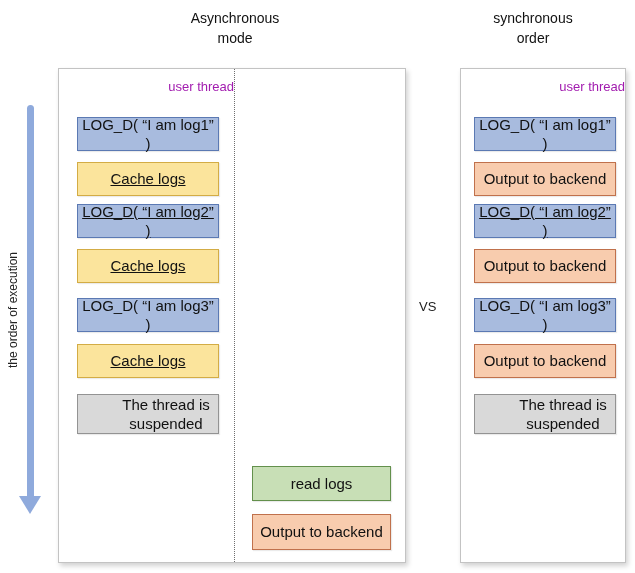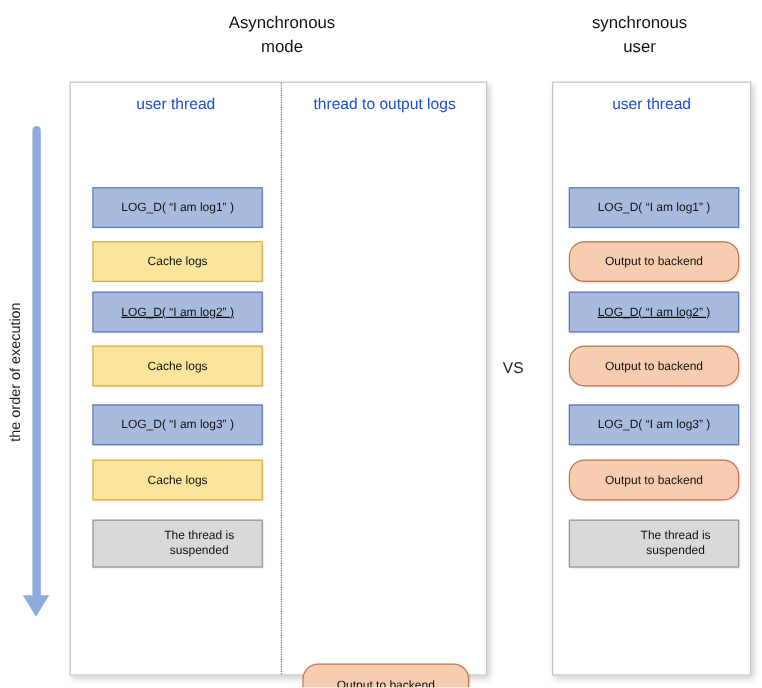--- a/index.html
+++ b/index.html
@@ -52,59 +52,58 @@
     position: absolute;
     left: 175px;
     top: 0;
     height: 100%;
     width: 0;
     border-left: 1px dotted #6f6f6f;
   }
   .col-header {
     position: absolute;
     top: 10px;
-    text-align: center;
+    text-align: right;
     font-size: 13px;
-    color: #1d4ed8;
+    color: #a21caf;
   }
   .hdr-user-async   { left: 0;     width: 175px; }
   .hdr-output-async { left: 176px; width: 171px; }
   .hdr-user-sync    { left: 0;     width: 100%;  }
 
   
   .node {
     position: absolute;
     display: flex;
     align-items: center;
     justify-content: center;
     text-align: center;
-    font-size: 10px;
+    font-size: 15px;
     line-height: 1.3;
     border: 1px solid;
     height: 34px;
     color: #111;
     box-shadow: 1px 1px 1px rgba(0,0,0,0.08);
-    margin-top: 39px;
   }
   .colL { left: 18px;  width: 142px; } 
   .colR { left: 193px; width: 139px; } 
   .colS { left: 13px;  width: 142px; } 
   .r1 { top: 48px; }
   .r2 { top: 93px; }
   .r3 { top: 135px; text-decoration: underline; }
   .r4 { top: 180px; }
   .r5 { top: 229px; }
   .r6 { top: 275px; }
   .r7 { top: 325px; height: 40px; }
   .r8 { top: 397px; height: 35px; }
   .r9 { top: 445px; height: 36px; }
 
   .t-blue   { background: var(--blue-fill,   #a8bbde); border-color: var(--blue-border,   #5b79b3); }
-  .t-yellow { background: var(--yellow-fill, #fbe49c); border-color: var(--yellow-border, #d3ac45); }
-  .t-orange { background: var(--orange-fill, #f8ccae); border-color: var(--orange-border, #c0714c); border-radius: 13px; }
+  .t-yellow { background: var(--yellow-fill, #fbe49c); border-color: var(--yellow-border, #d3ac45); text-decoration: underline; }
+  .t-orange { background: var(--orange-fill, #f8ccae); border-color: var(--orange-border, #c0714c); }
   .t-green  { background: var(--green-fill,  #c8dfb6); border-color: var(--green-border,  #63904c); }
   .t-gray   { background: var(--gray-fill,   #d9d9d9); border-color: var(--gray-border,   #939393); padding-left: 36px; }
 
   
   .exec-arrow-line {
     position: absolute;
     left: 27px;
     top: 105px;
     width: 7px;
     height: 392px;
@@ -135,40 +134,40 @@
   }
 </style>
 </head>
 <body>
 
 <div class="stage">
 
   <div class="mode-title title-async">Asynchronous
 mode</div>
   <div class="mode-title title-sync">synchronous
-user</div>
+order</div>
   <div class="vs-label">VS</div>
 
   <div class="exec-arrow-line"></div>
   <div class="exec-arrow-head"></div>
   <div class="exec-arrow-label">the order of execution</div>
 
   <div class="panel panel-async">
     <div class="dotted-divider"></div>
     <div class="col-header hdr-user-async">user thread</div>
-    <div class="col-header hdr-output-async">thread to output logs</div>
 
     <div class="node colL r1 t-blue">LOG_D( “I am log1” )</div>
     <div class="node colL r2 t-yellow">Cache logs</div>
     <div class="node colL r3 t-blue">LOG_D( “I am log2” )</div>
     <div class="node colL r4 t-yellow">Cache logs</div>
     <div class="node colL r5 t-blue">LOG_D( “I am log3” )</div>
     <div class="node colL r6 t-yellow">Cache logs</div>
     <div class="node colL r7 t-gray">The thread is suspended</div>
 
+    <div class="node colR r8 t-green">read logs</div>
     <div class="node colR r9 t-orange">Output to backend</div>
   </div>
 
   <div class="panel panel-sync">
     <div class="col-header hdr-user-sync">user thread</div>
 
     <div class="node colS r1 t-blue">LOG_D( “I am log1” )</div>
     <div class="node colS r2 t-orange">Output to backend</div>
     <div class="node colS r3 t-blue">LOG_D( “I am log2” )</div>
     <div class="node colS r4 t-orange">Output to backend</div>

